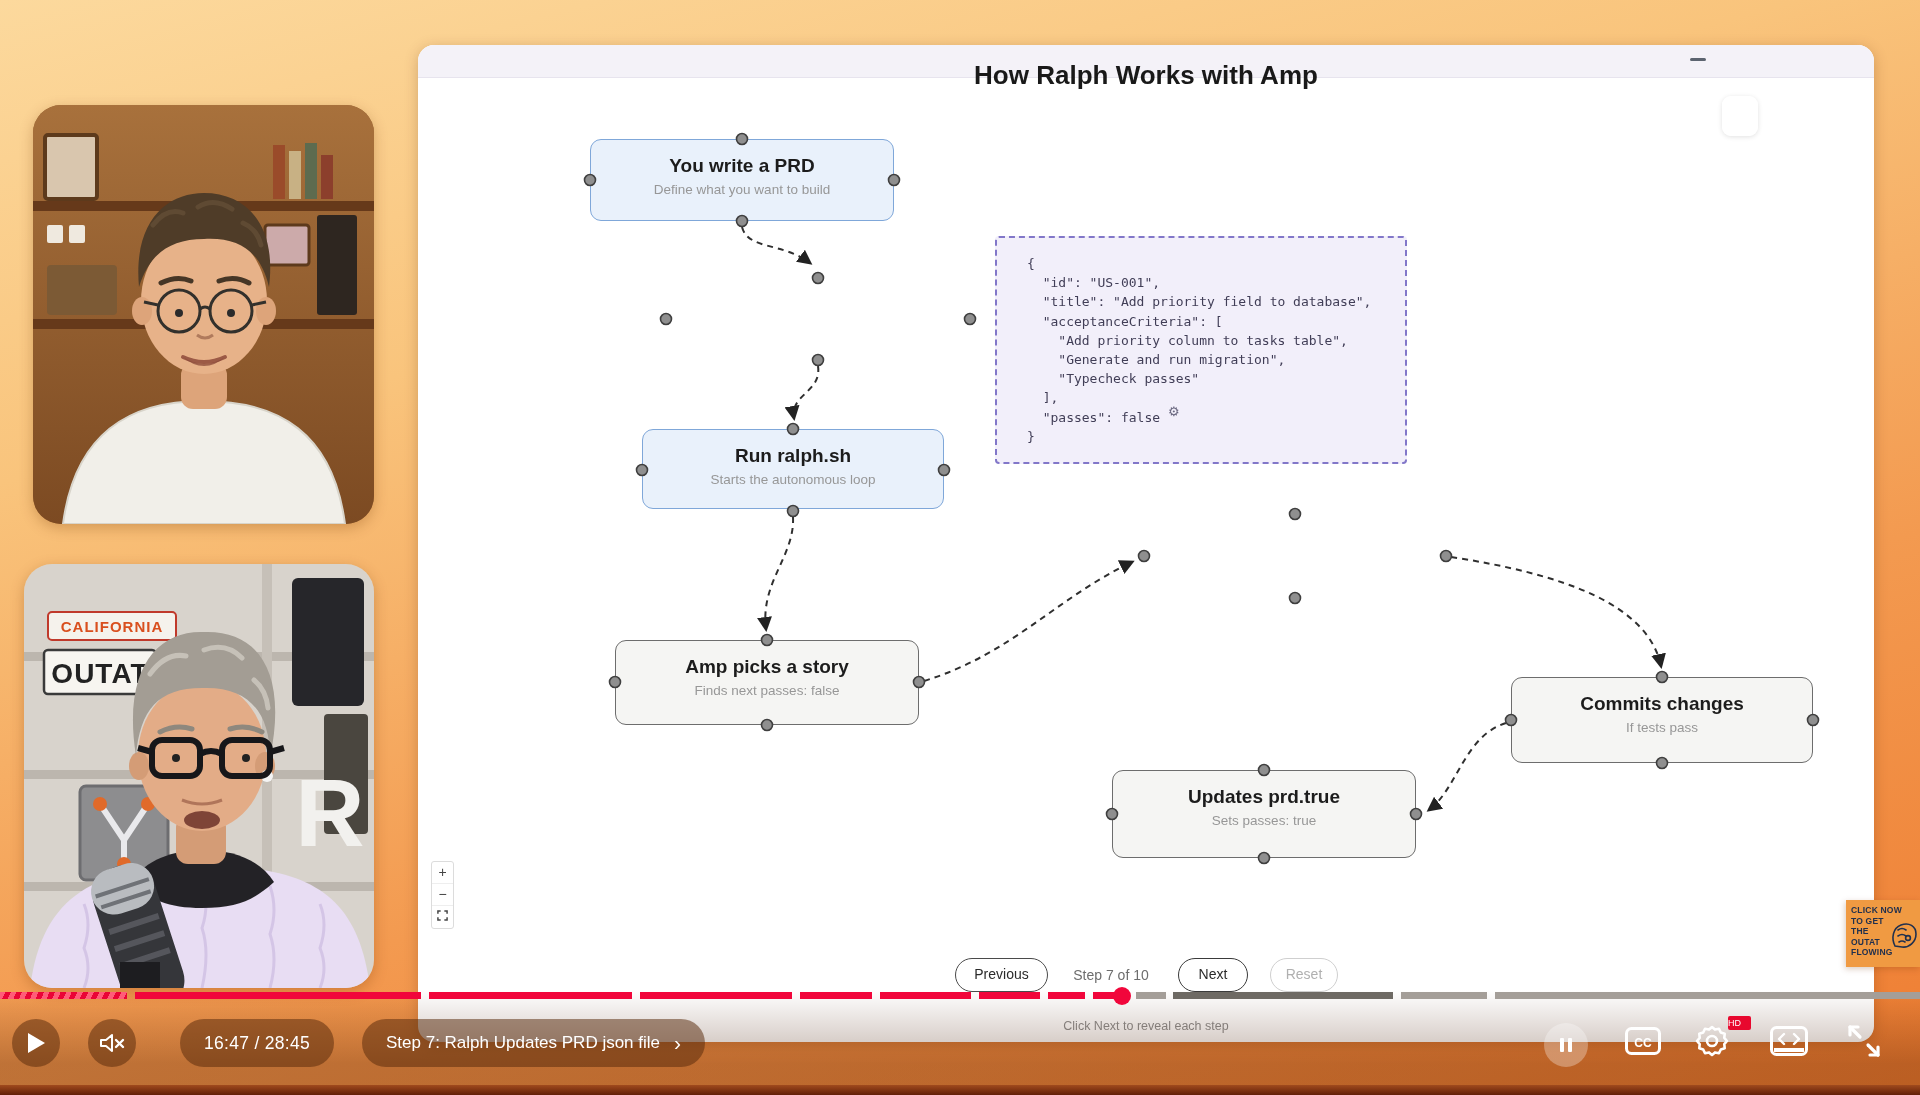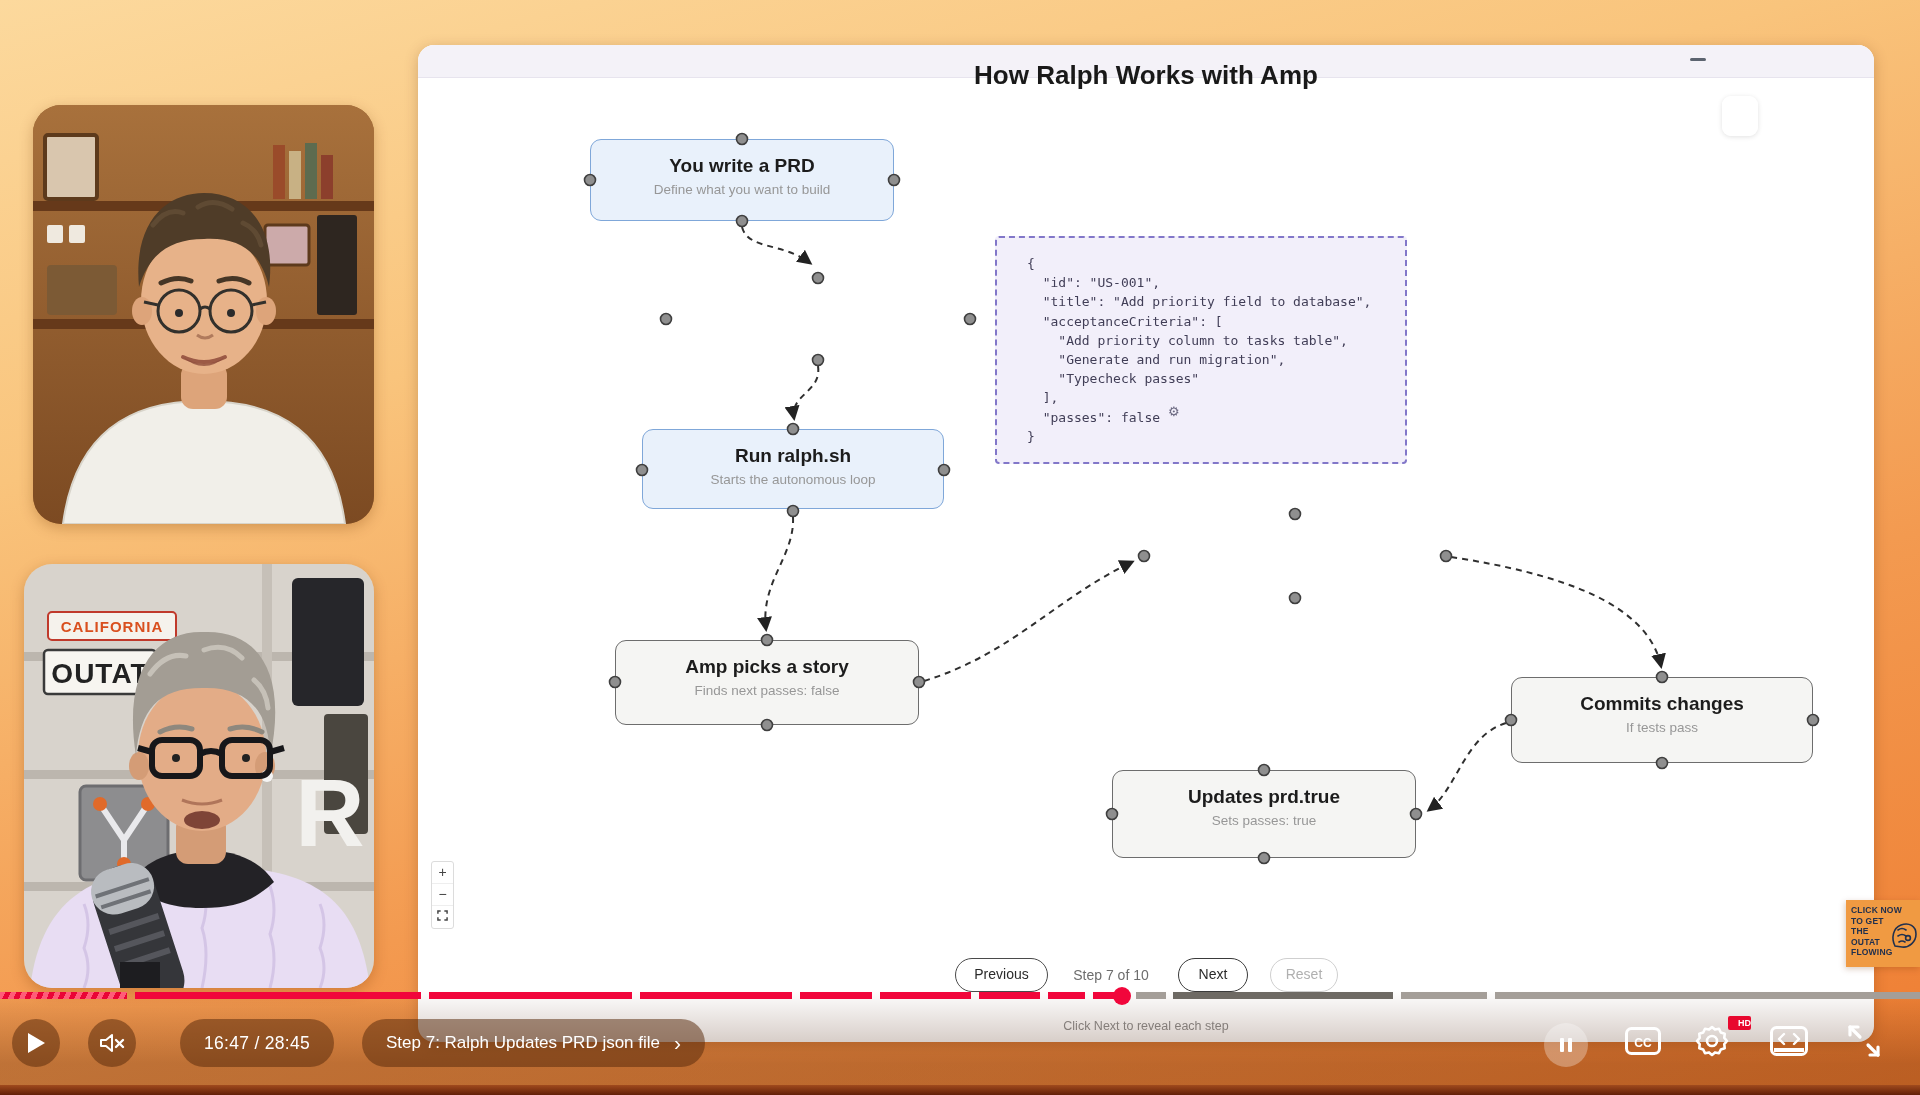--- a/index.html
+++ b/index.html
@@ -80,21 +80,21 @@
     display:flex;align-items:center;color:#fff;}
   #play-btn{left:12px;top:1019px;width:48px;justify-content:center;}
   #mute-btn{left:88px;top:1019px;width:48px;justify-content:center;}
   #time-pill{left:180px;top:1019px;padding:0 24px;font-size:17.5px;letter-spacing:.3px;}
   #chapter-pill{left:362px;top:1019px;padding:0 24px;font-size:17px;gap:10px;cursor:pointer;}
   #chapter-pill .chev{font-size:21px;margin-left:4px;}
   #pause-ghost{left:1544px;top:1023px;width:44px;height:44px;border-radius:50%;
     background:rgba(255,255,255,.30);display:flex;align-items:center;justify-content:center;}
   .ric{position:absolute;cursor:pointer;}
   #hd-badge{left:1728px;top:1016px;width:23px;height:14px;background:#e8082e;color:#fff;
-    font-size:9px;font-weight:700;text-align:right;line-height:14px;border-radius:2px;}
+    font-size:9px;font-weight:400;text-align:left;line-height:14px;border-radius:2px;}
   #svg-connect{left:0;top:0;pointer-events:none;}
 </style>
 </head>
 <body>
 
 <div id="stage">
 
   <div id="slide" class="abs"></div>
   <div id="chrome" class="abs"></div>
   <div id="min-dash" class="abs"></div>

